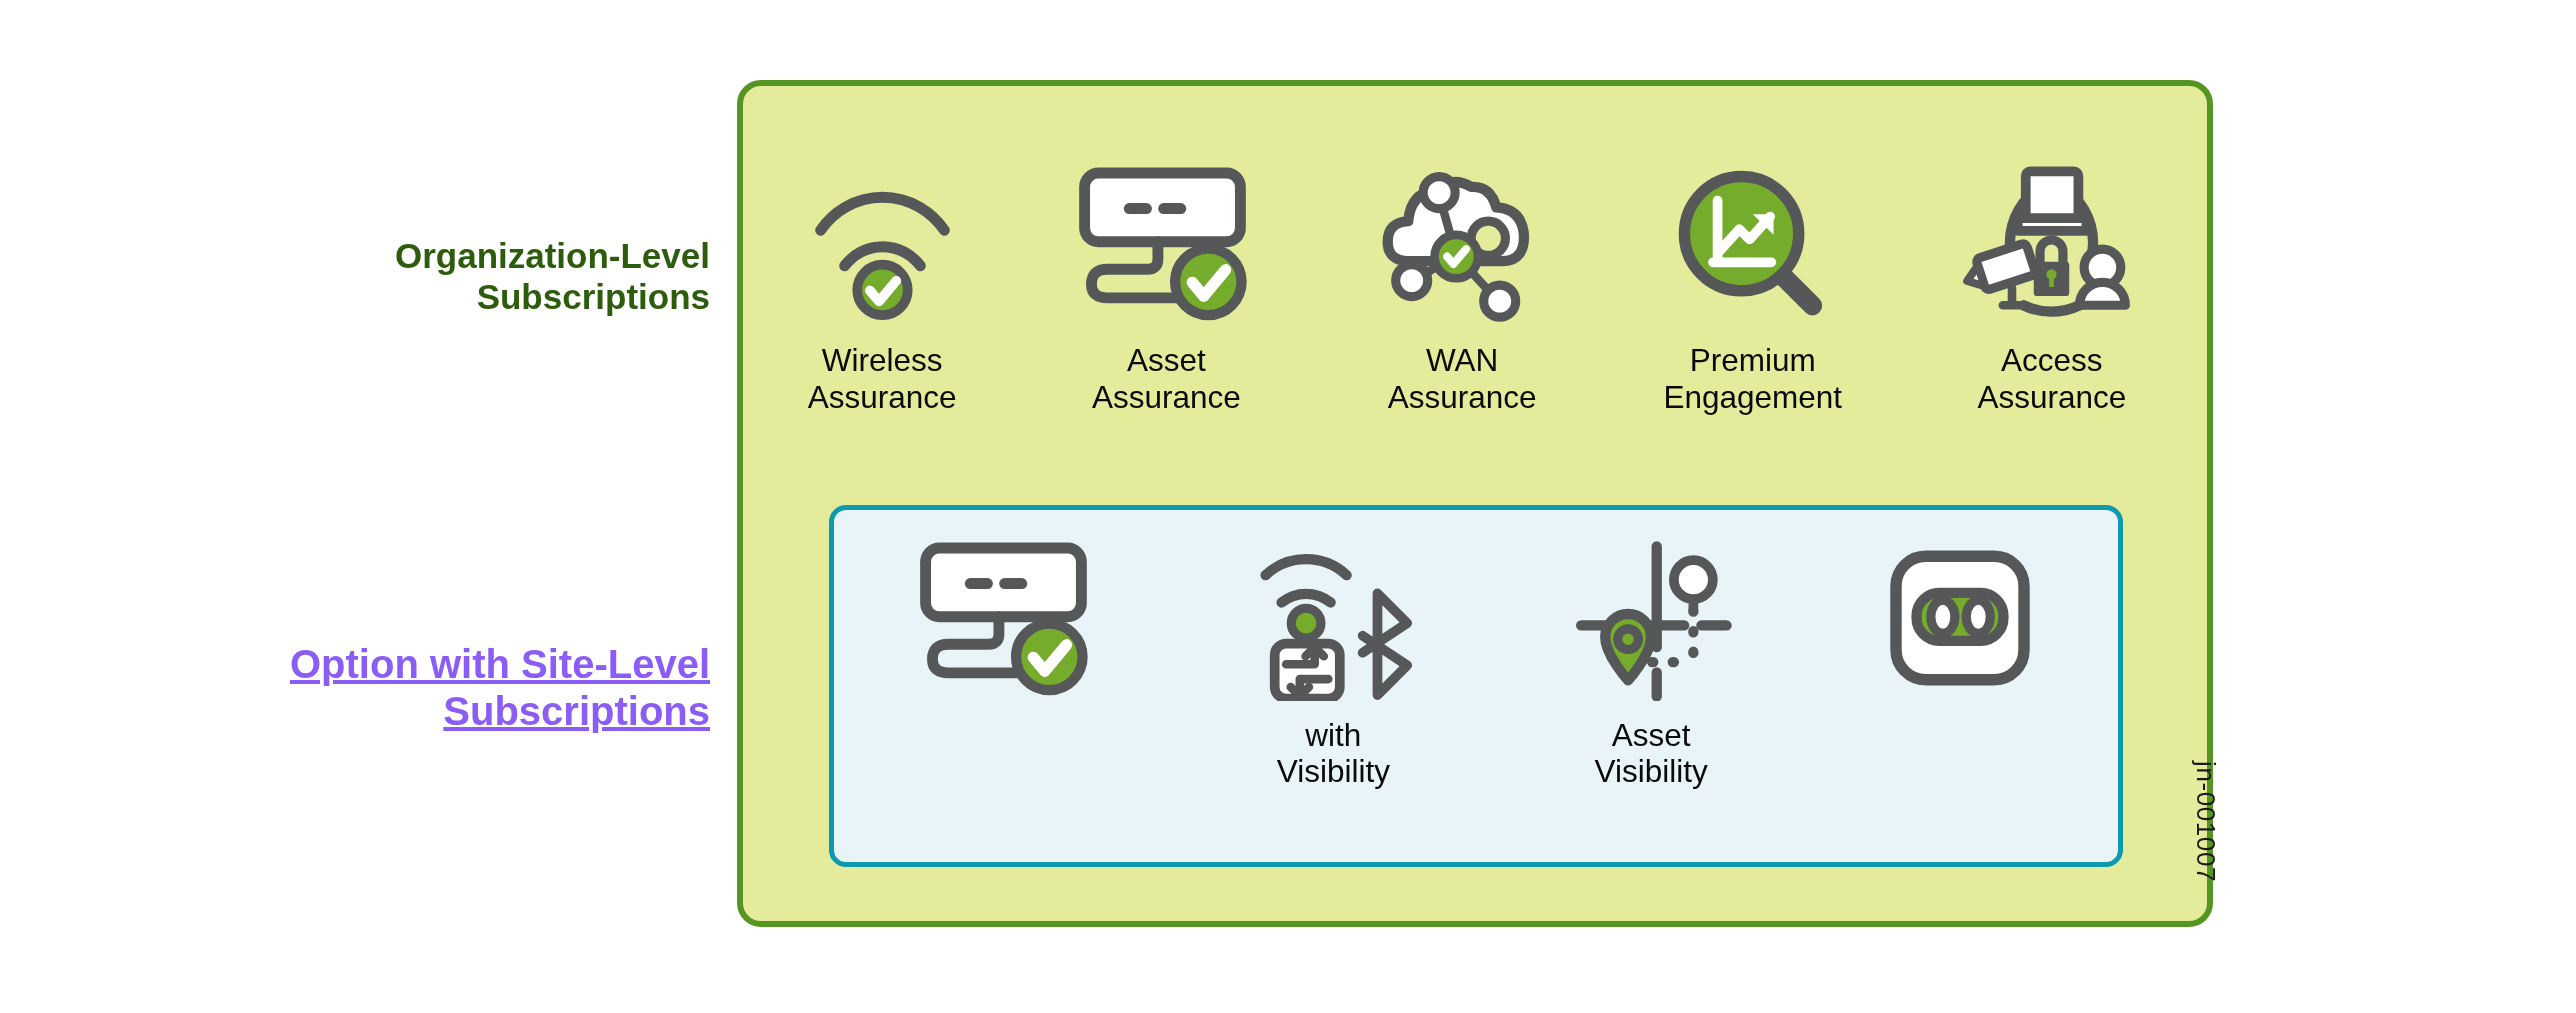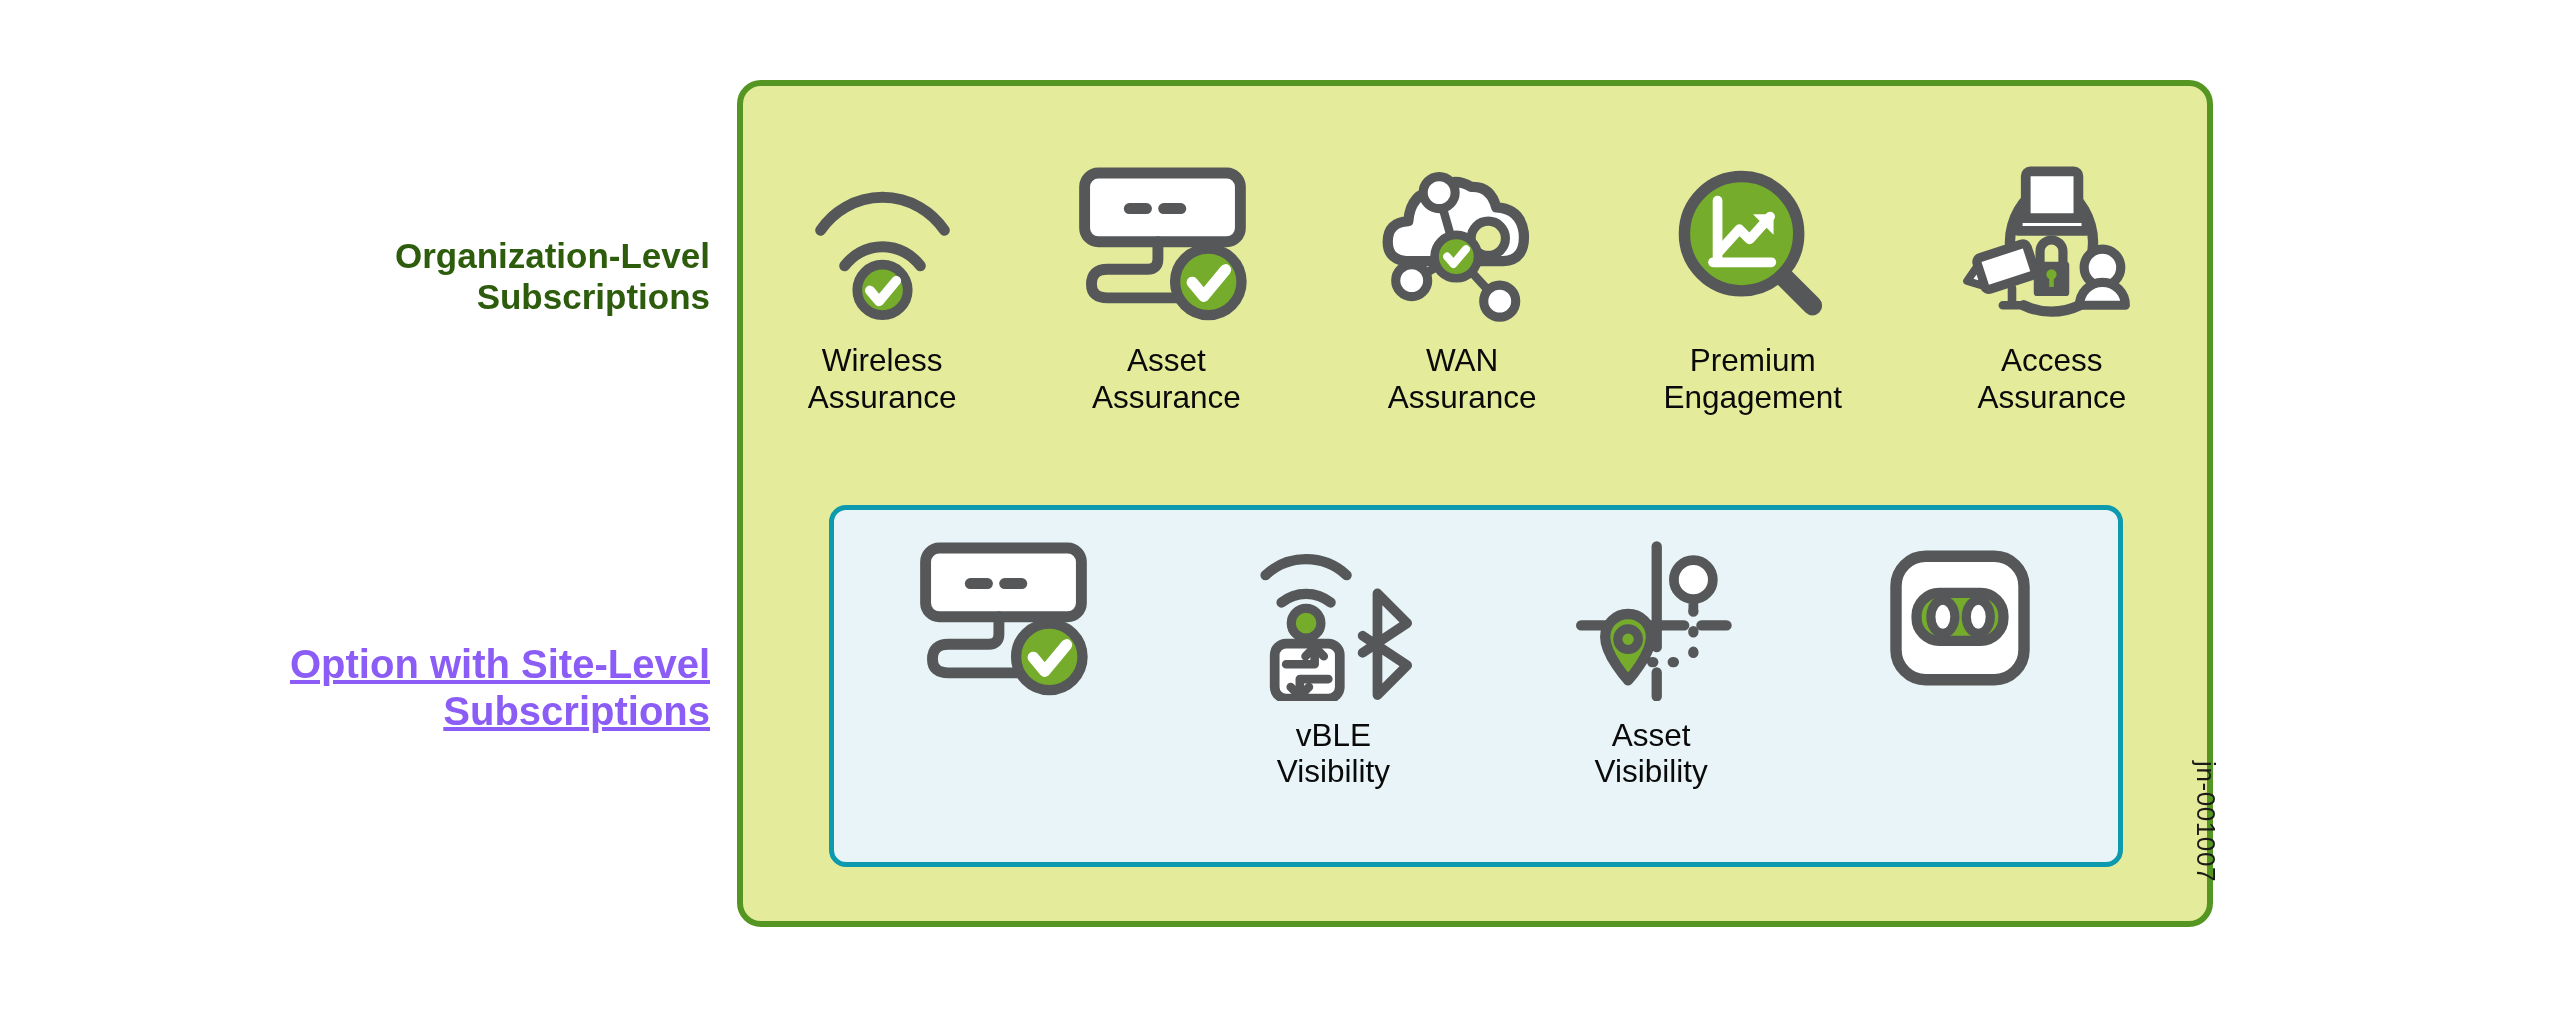--- a/index.html
+++ b/index.html
@@ -204,21 +204,21 @@
             <path d="M106 212 L122 196 L138 212"></path>
             <polyline points="146,252 96,252 96,272"></polyline>
             <path d="M112 266 L96 282 L80 266"></path>
           </g>
           <g fill="none" stroke="#555759" stroke-width="17" stroke-linecap="round" stroke-linejoin="round">
             <path d="M232 102 L232 280 L284 228 L206 176 M232 102 L284 154 L206 206"></path>
           </g>
         </svg>
       </div>
       <div class="card-label">
-        <span class="ln">vBLE</span>
+        <span class="ln">with</span>
         <span class="ln">Visibility</span>
       </div>
     </div>
 
     <div class="card">
       <div class="icon-box">
         <svg width="172" height="166" viewBox="0 0 300 290">
           <g stroke="#555759" stroke-width="18" stroke-linecap="round">
             <line x1="160" y1="20" x2="160" y2="196"></line>
             <line x1="160" y1="240" x2="160" y2="282"></line>

